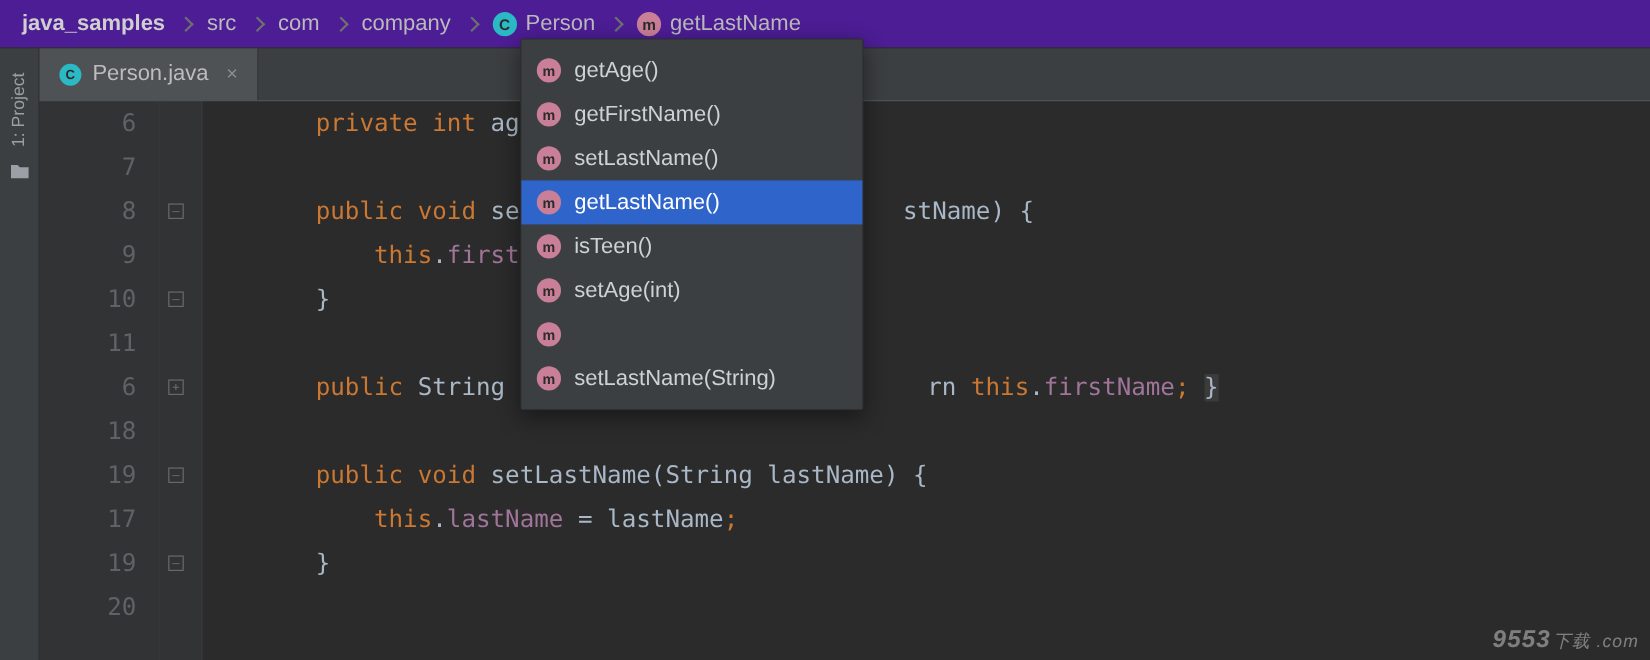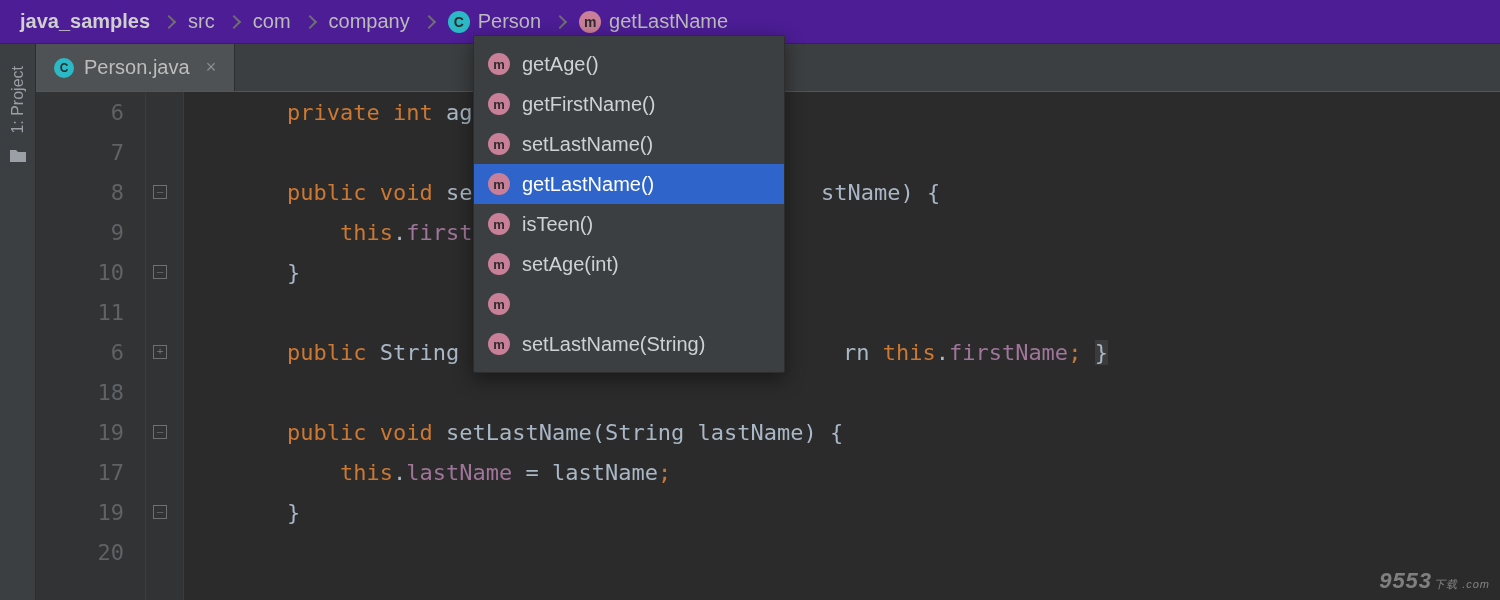--- a/index.html
+++ b/index.html
@@ -60,21 +60,21 @@
     border:1px solid #2d2d2d; box-shadow:0 6px 20px rgba(0,0,0,.45); padding:8px 0;
     border-radius:2px; z-index:10; }
   .dd-item { display:flex; align-items:center; gap:12px; height:40px; padding:0 14px;
     font-size:20px; color:#cfd2d4; cursor:pointer; }
   .dd-item.selected { background:#2f65ca; color:#ffffff; }
   .dd-item .badge { width:22px; height:22px; font-size:13px; }
 
   
   .watermark { position:absolute; right:10px; bottom:6px; font-size:22px; font-weight:800;
     color:rgba(255,255,255,.4); font-style:italic; letter-spacing:1px; z-index:2; }
-  .watermark small { font-size:11px; font-weight:400; margin-left:2px; }
+  .watermark small { font-size:16px; font-weight:400; margin-left:2px; }
 </style>
 </head>
 <body>
 
 <div class="crumb-bar">
   <span class="crumb">
       <span class="crumb-text">java_samples</span>
     </span>
   <span class="chev"></span>
   <span class="crumb">

